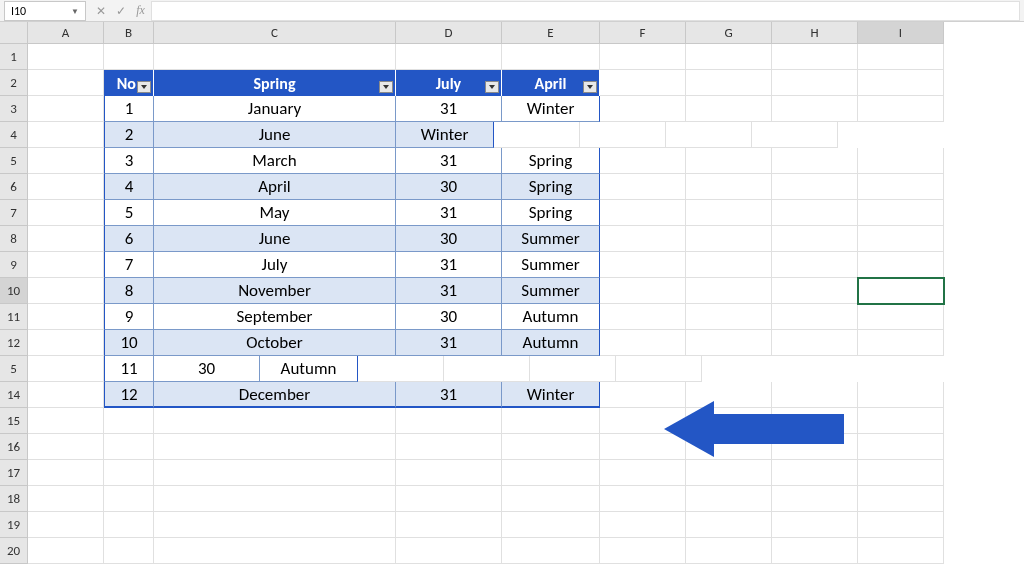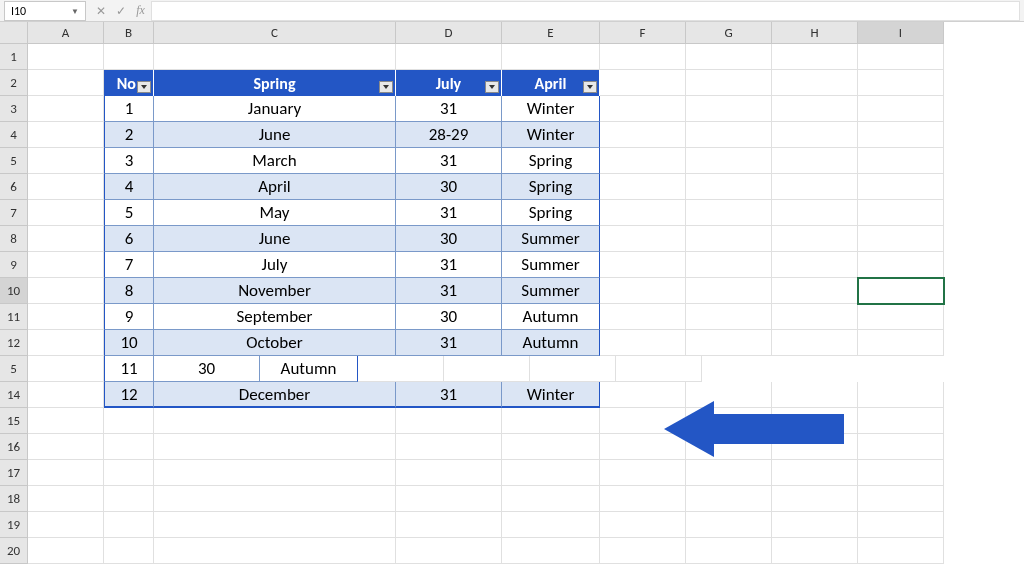--- a/index.html
+++ b/index.html
@@ -148,23 +148,20 @@
         <div class="cell cw-I"></div>
       </div>
       <div class="row">
         <div class="cell cw-A"></div>
         <div class="cell cw-B tbl-cell band-even firstcol">
           <span>2</span>
         </div>
         <div class="cell cw-C tbl-cell band-even">
           <span>June</span>
         </div>
-        <div class="cell cw-D tbl-cell band-even">
-          <span>28-29</span>
-        </div>
         <div class="cell cw-E tbl-cell band-even lastcol">
           <span>Winter</span>
         </div>
         <div class="cell cw-F"></div>
         <div class="cell cw-G"></div>
         <div class="cell cw-H"></div>
         <div class="cell cw-I"></div>
       </div>
       <div class="row">
         <div class="cell cw-A"></div>

